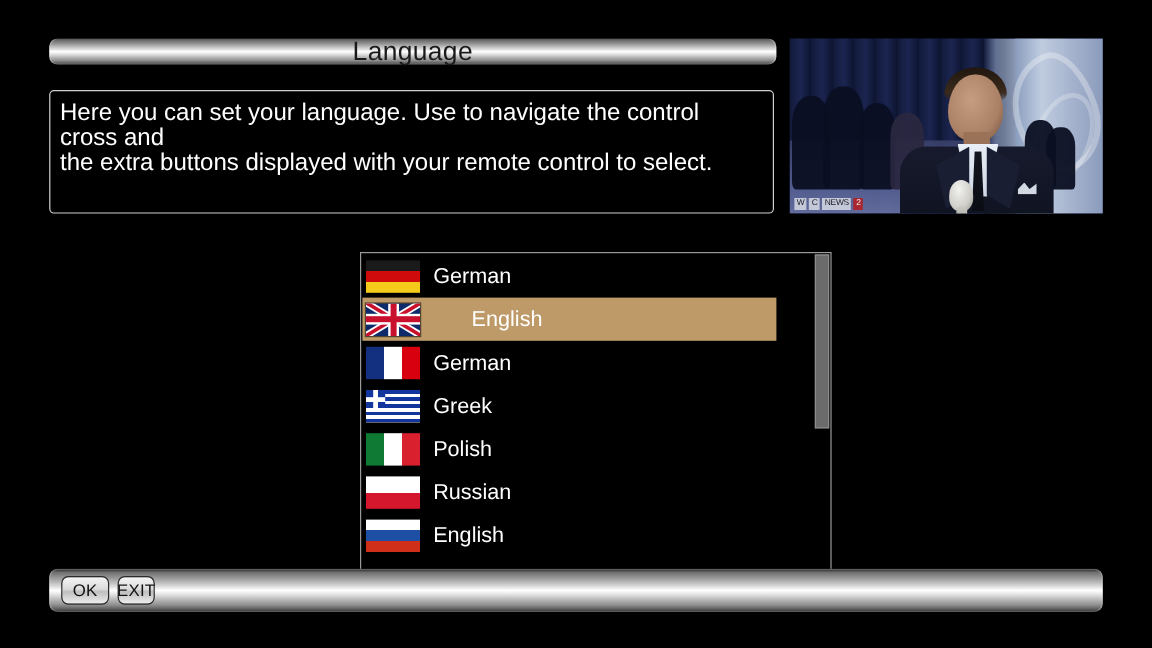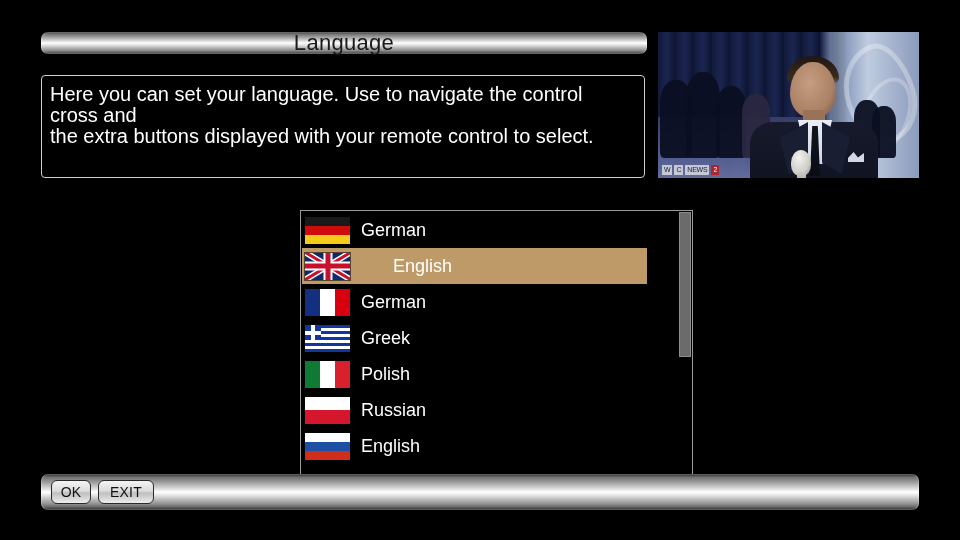--- a/index.html
+++ b/index.html
@@ -384,21 +384,21 @@
     color: #111;
     font-size: 14px;
     font-weight: normal;
     display: flex;
     align-items: center;
     justify-content: center;
     box-sizing: border-box;
     letter-spacing: 0.2px;
   }
   #btn-ok { left: 51px; width: 40px; }
-  #btn-exit { left: 98px; width: 56px; }
+  #btn-exit { left: 98px; width: 31px; }
 </style>
 </head>
 <body>
 
 <div id="screen">
 
   <div id="title-bar" class="metal-bar">
     <div id="title-text">Language</div>
   </div>
 

